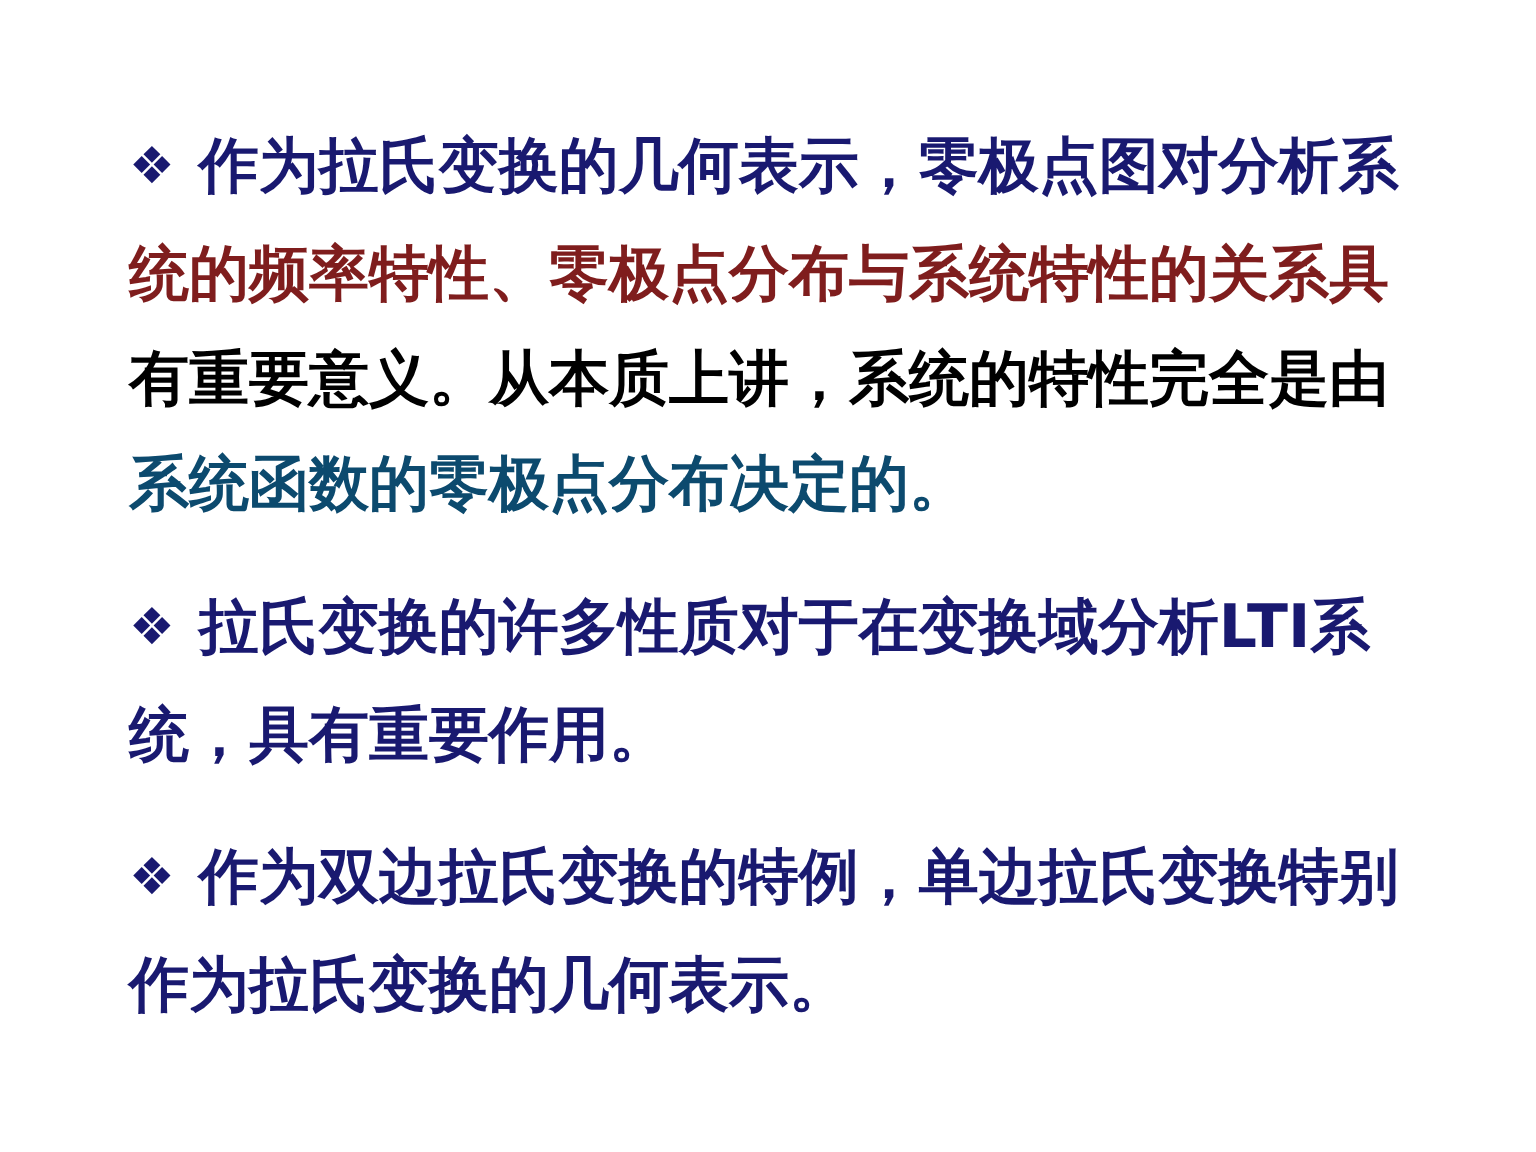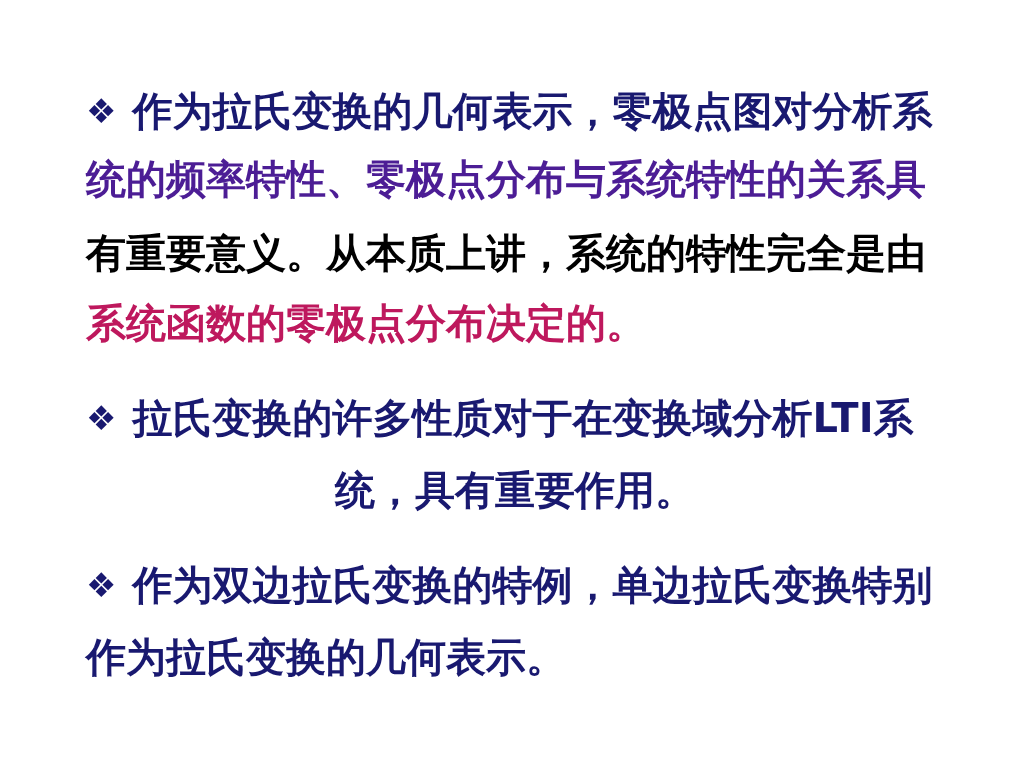--- a/index.html
+++ b/index.html
@@ -41,30 +41,30 @@
 </style>
 </head>
 <body style="background: rgb(255, 255, 255);">
 
 <div class="slide">
 
   <div class="para">
     <div class="line" style="color: rgb(25, 25, 112);">
       <span class="bullet" style="color: rgb(25, 25, 112);">❖</span><span>作为拉氏变换的几何表示，零极点图对分析系</span>
     </div>
-    <div class="line" style="color: #4c1d95; font-family: Liberation Mono, monospace;">统的频率特性、零极点分布与系统特性的关系具</div>
+    <div class="line" style="color: #7f1d1d;">统的频率特性、零极点分布与系统特性的关系具</div>
     <div class="line" style="color: #000000;">有重要意义。从本质上讲，系统的特性完全是由</div>
-    <div class="line" style="color: #be185d;">系统函数的零极点分布决定的。</div>
+    <div class="line" style="color: #0c4a6e;">系统函数的零极点分布决定的。</div>
   </div>
 
   <div class="para">
     <div class="line" style="color: rgb(25, 25, 112);">
       <span class="bullet" style="color: rgb(25, 25, 112);">❖</span><span>拉氏变换的许多性质对于在变换域分析LTI系</span>
     </div>
-    <div class="line" style="color: rgb(25, 25, 112); text-align: center;">统，具有重要作用。</div>
+    <div class="line" style="color: rgb(25, 25, 112);">统，具有重要作用。</div>
   </div>
 
   <div class="para">
     <div class="line" style="color: rgb(25, 25, 112);">
       <span class="bullet" style="color: rgb(25, 25, 112);">❖</span><span>作为双边拉氏变换的特例，单边拉氏变换特别</span>
     </div>
     <div class="line" style="color: rgb(25, 25, 112);">作为拉氏变换的几何表示。</div>
   </div>
 
 </div>

